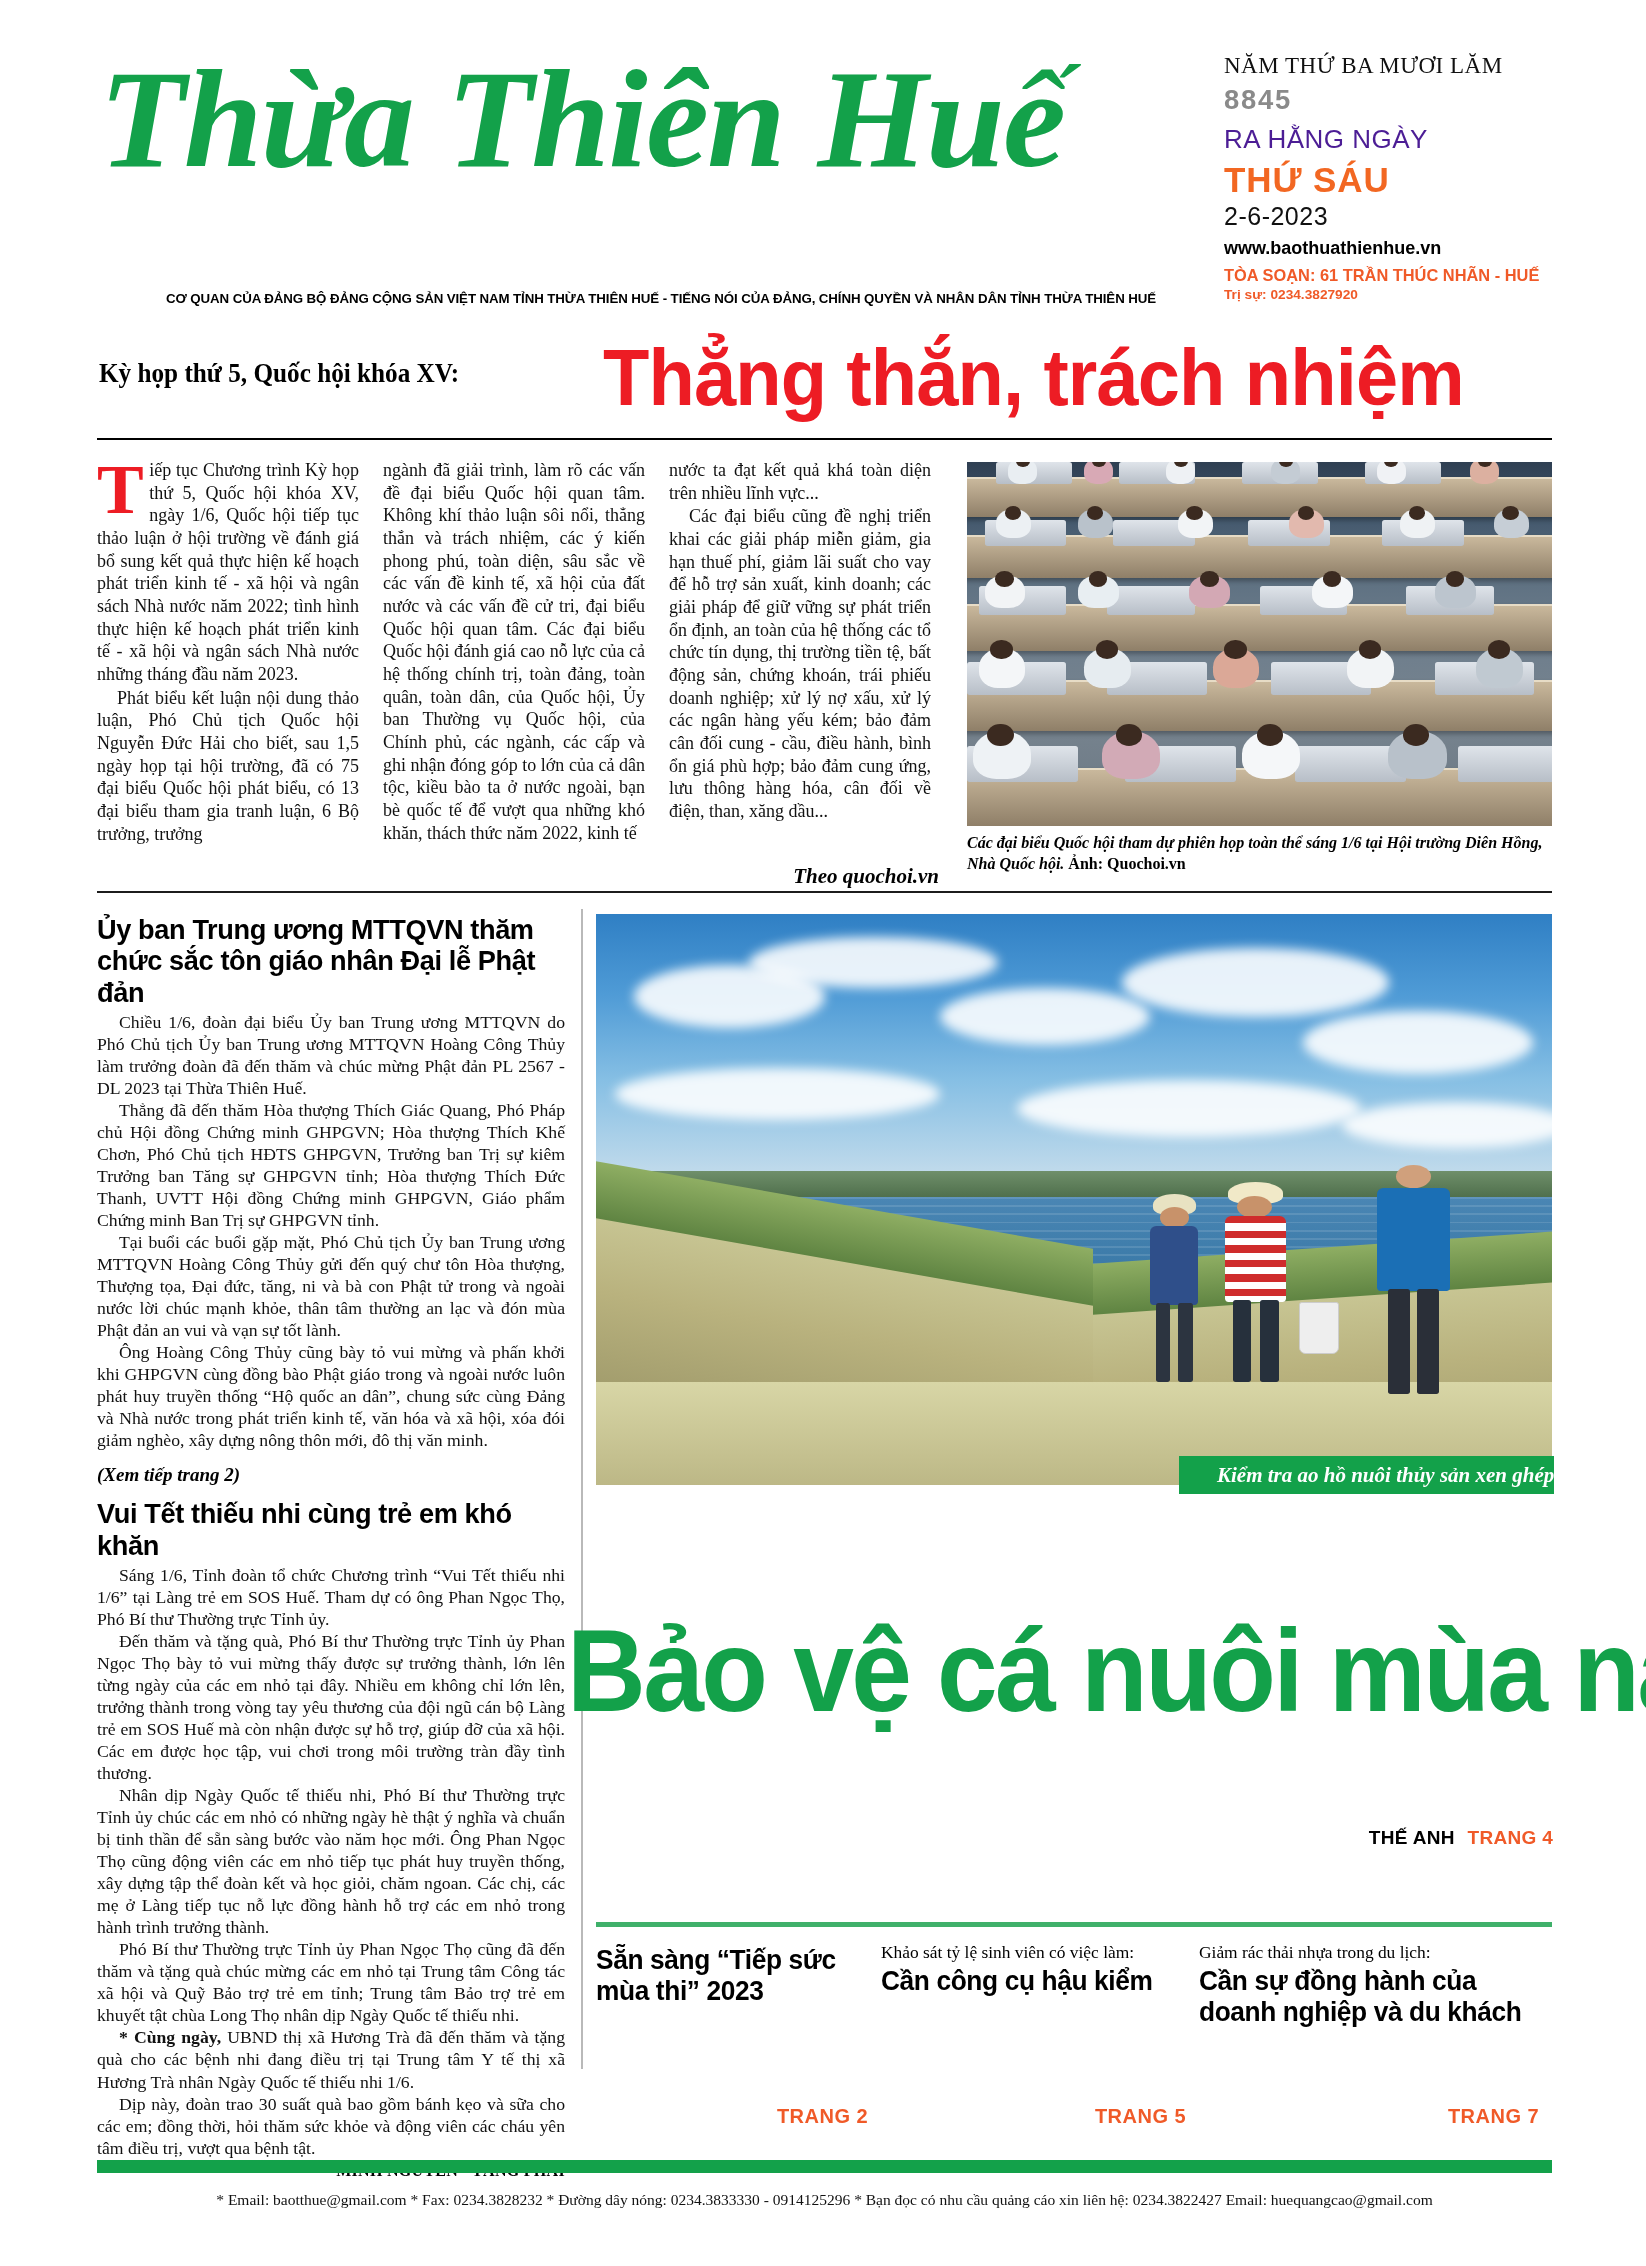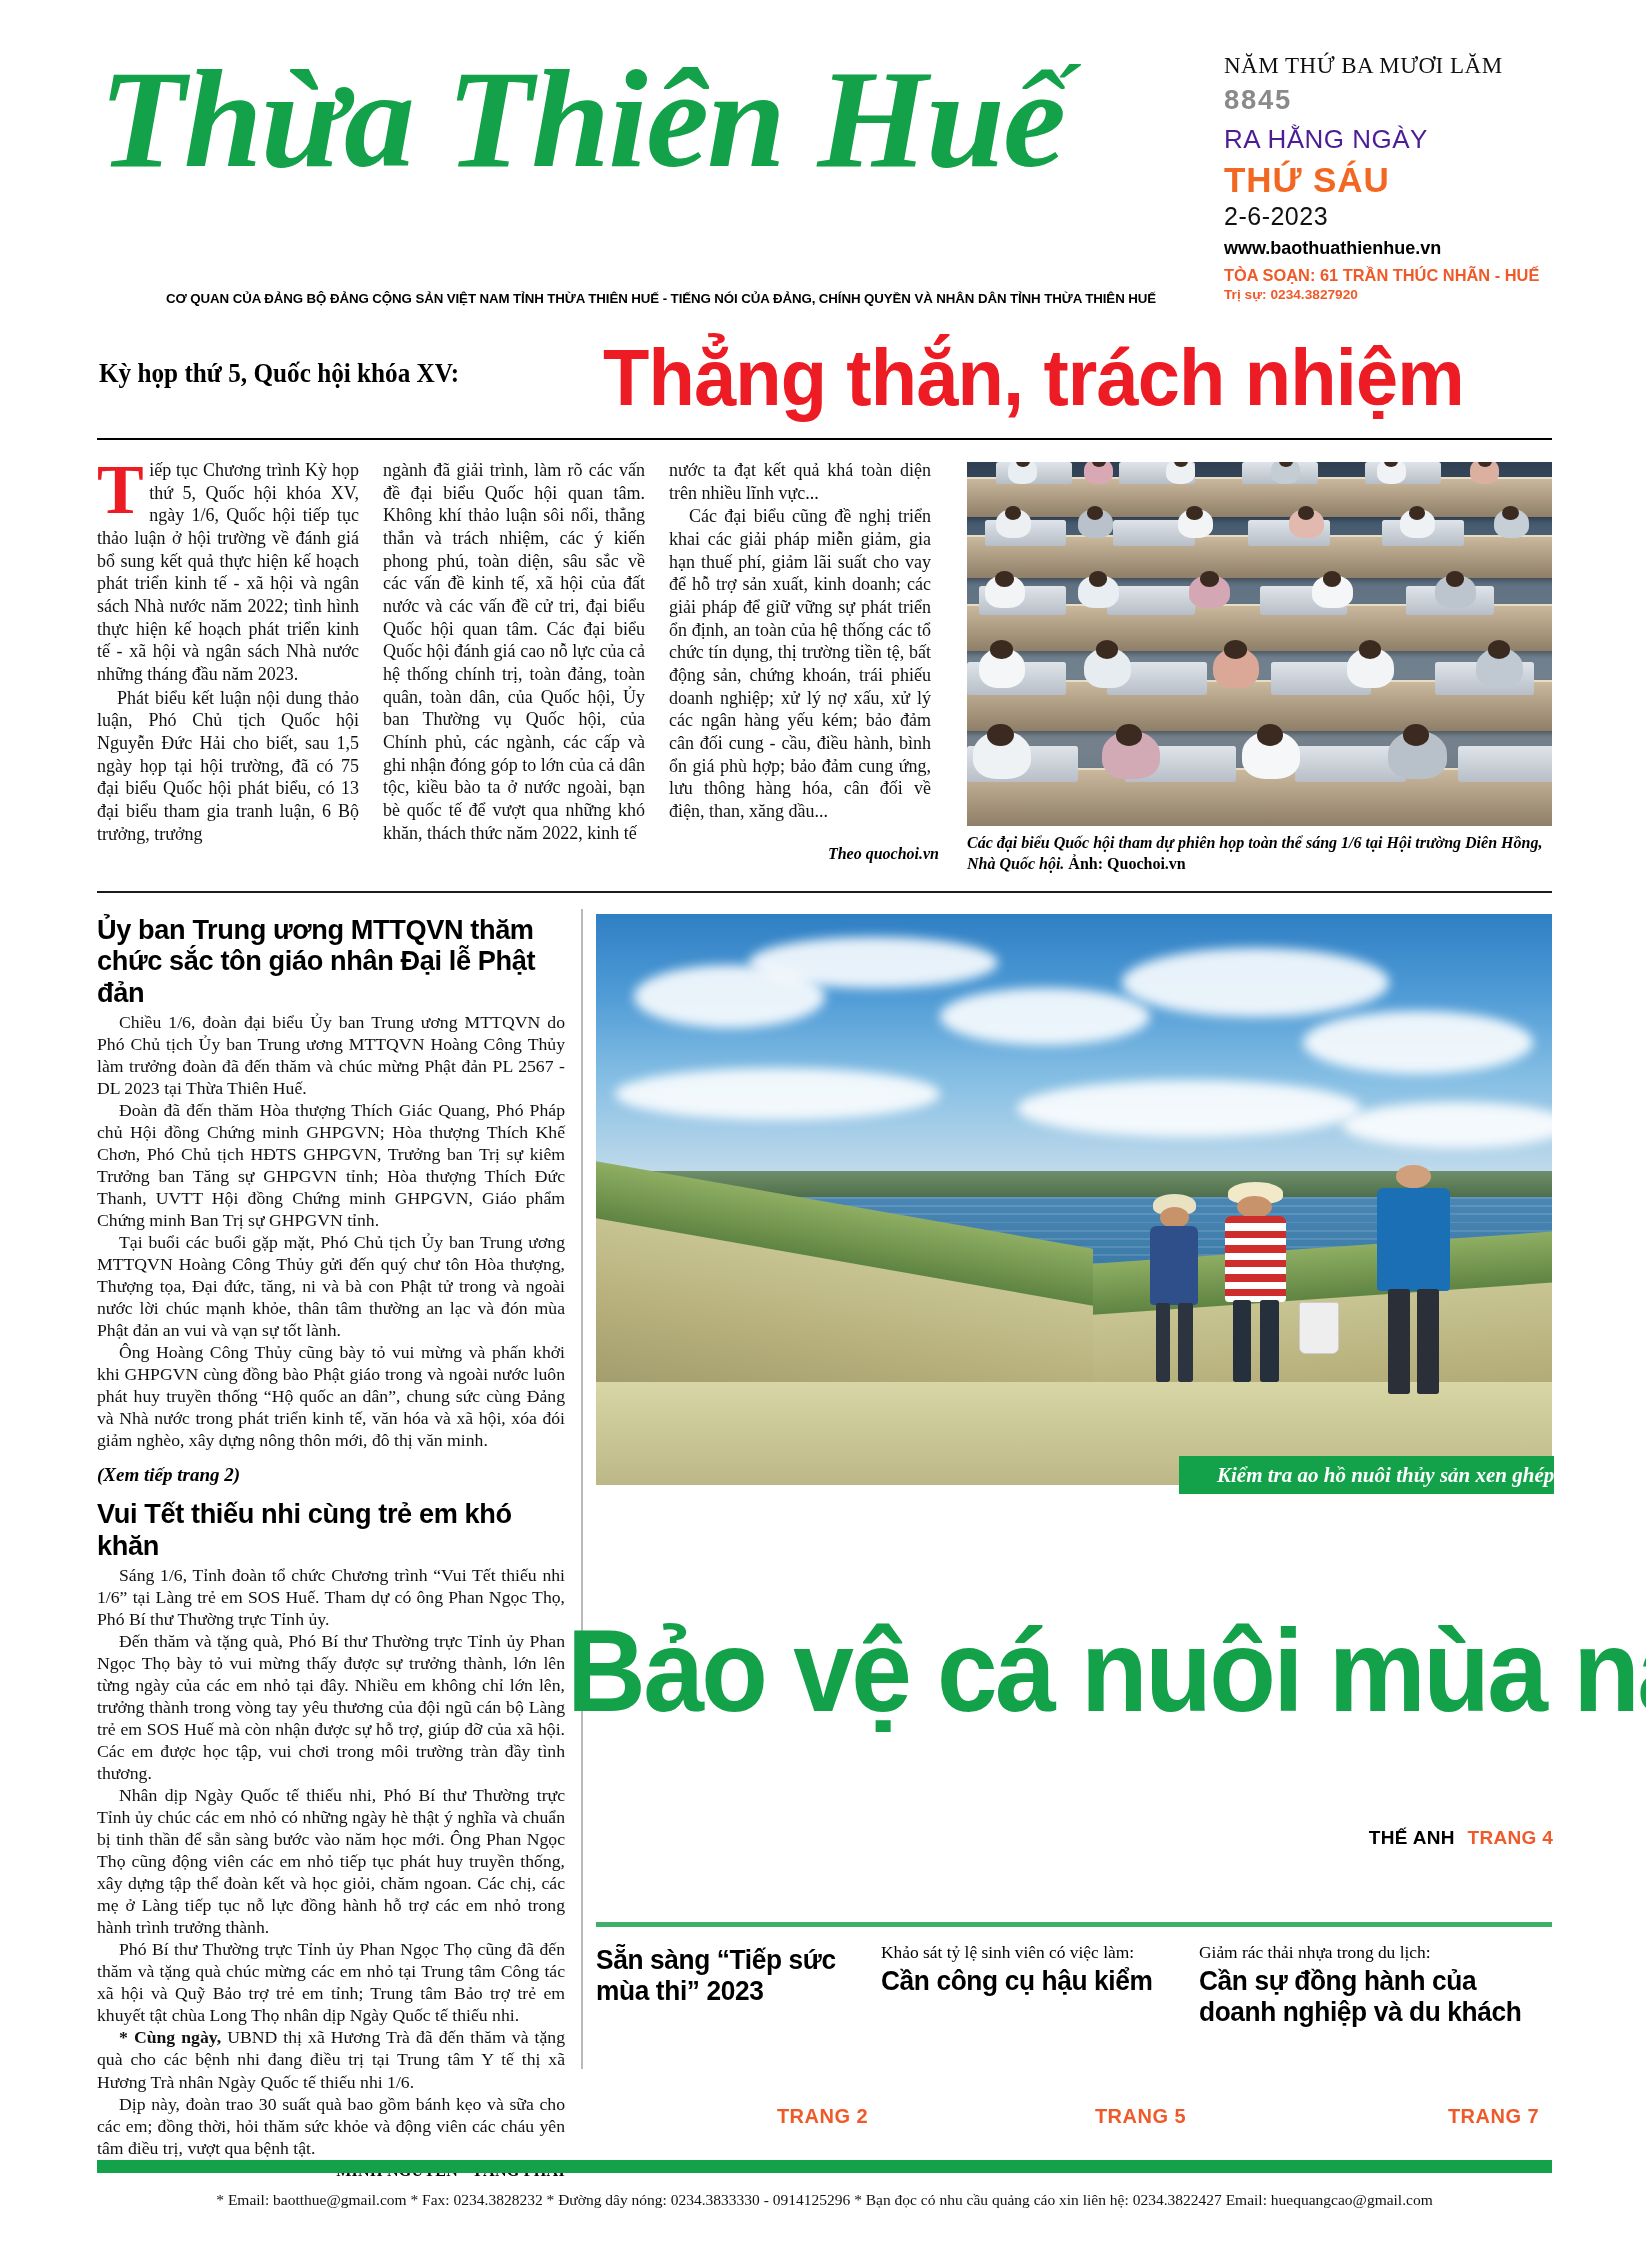--- a/index.html
+++ b/index.html
@@ -179,27 +179,27 @@
     float: left;
     font-family: "Liberation Serif", serif;
     font-weight: bold;
     font-size: 70px;
     line-height: 0.78;
     color: #ed1c24;
     padding: 3.7px 5.5px 0 0;
   }
   .source-line {
     position: absolute;
-    left: 694px; top: 845px;
+    left: 694px; top: 864px;
     width: 245px;
     text-align: right;
     font-family: "Liberation Serif", serif;
     font-style: italic;
     font-weight: bold;
-    font-size: 16px;
+    font-size: 21px;
     color: #000;
   }
 
   
   .lead-photo {
     position: absolute;
     left: 967px; top: 462px;
     width: 585px; height: 364px;
     overflow: hidden;
     background: #3a4a5a;
@@ -579,21 +579,21 @@
 
   <div class="leftcol">
 
     <div>
       <div class="art-head">
         <span>Ủy ban Trung ương MTTQVN thăm</span><br>
         <span>chức sắc tôn giáo nhân Đại lễ Phật đản</span>
       </div>
       <div class="art-body">
         <p>Chiều 1/6, đoàn đại biểu Ủy ban Trung ương MTTQVN do Phó Chủ tịch Ủy ban Trung ương MTTQVN Hoàng Công Thủy làm trưởng đoàn đã đến thăm và chúc mừng Phật đản PL 2567 - DL 2023 tại Thừa Thiên Huế.</p>
-        <p>Đoàn đã đến thăm Hòa thượng Thích Giác Quang, Phó Pháp chủ Hội đồng Chứng minh GHPGVN; Hòa thượng Thích Khế Chơn, Phó Chủ tịch HĐTS GHPGVN, Trưởng ban Trị sự kiêm Trưởng ban Tăng sự GHPGVN tỉnh; Hòa thượng Thích Đức Thanh, UVTT Hội đồng Chứng minh GHPGVN, Giáo phẩm Chứng minh Ban Trị sự GHPGVN tỉnh.</p>
+        <p>Thẳng đã đến thăm Hòa thượng Thích Giác Quang, Phó Pháp chủ Hội đồng Chứng minh GHPGVN; Hòa thượng Thích Khế Chơn, Phó Chủ tịch HĐTS GHPGVN, Trưởng ban Trị sự kiêm Trưởng ban Tăng sự GHPGVN tỉnh; Hòa thượng Thích Đức Thanh, UVTT Hội đồng Chứng minh GHPGVN, Giáo phẩm Chứng minh Ban Trị sự GHPGVN tỉnh.</p>
         <p>Tại buổi các buổi gặp mặt, Phó Chủ tịch Ủy ban Trung ương MTTQVN Hoàng Công Thủy gửi đến quý chư tôn Hòa thượng, Thượng tọa, Đại đức, tăng, ni và bà con Phật tử trong và ngoài nước lời chúc mạnh khỏe, thân tâm thường an lạc và đón mùa Phật đản an vui và vạn sự tốt lành.</p>
         <p>Ông Hoàng Công Thủy cũng bày tỏ vui mừng và phấn khởi khi GHPGVN cùng đồng bào Phật giáo trong và ngoài nước luôn phát huy truyền thống “Hộ quốc an dân”, chung sức cùng Đảng và Nhà nước trong phát triển kinh tế, văn hóa và xã hội, xóa đói giảm nghèo, xây dựng nông thôn mới, đô thị văn minh.</p>
       </div>
       <div class="see-more">(Xem tiếp trang 2)</div>
     </div>
 
     <div class="art-gap"></div>
 
     <div>
       <div class="art-head">Vui Tết thiếu nhi cùng trẻ em khó khăn</div>

